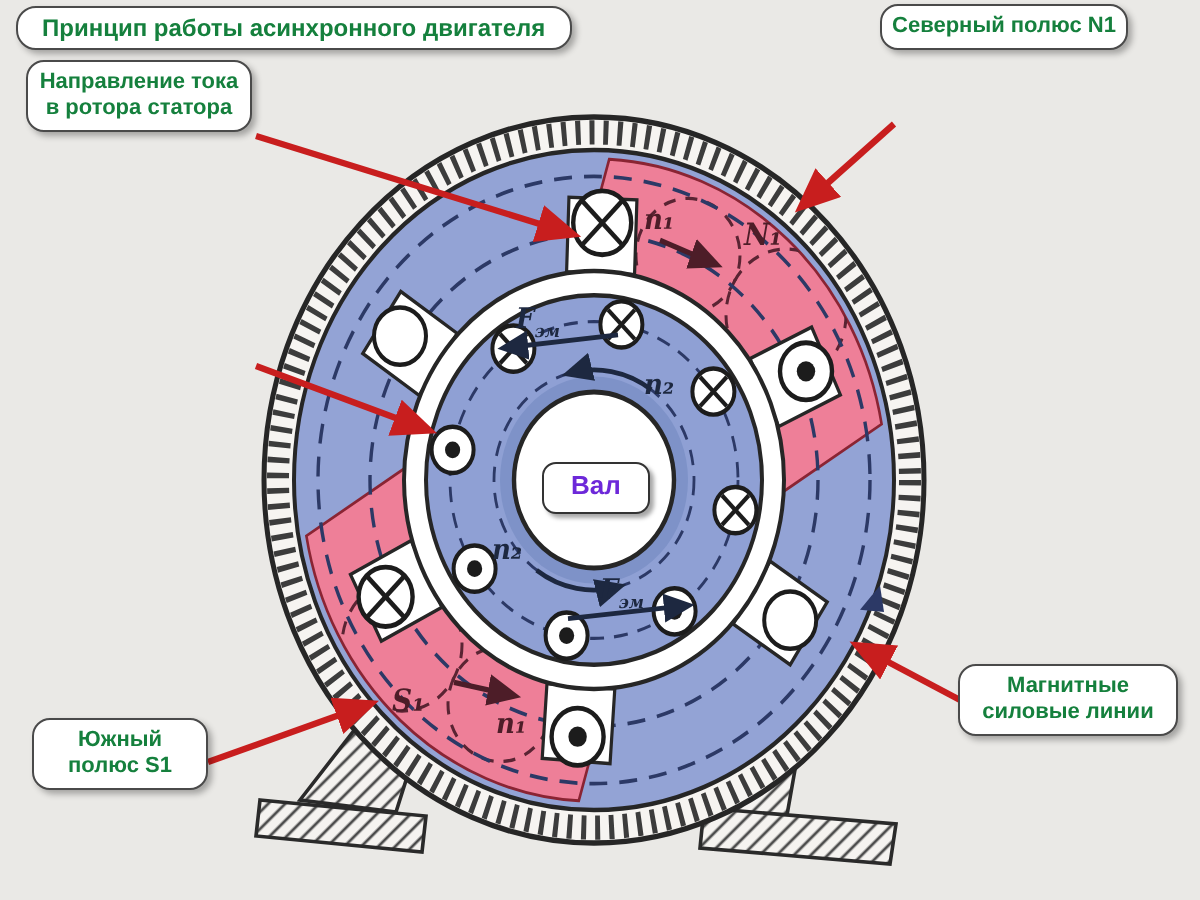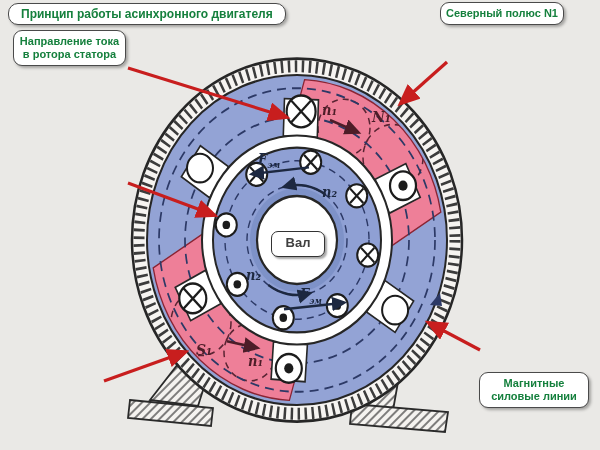--- a/index.html
+++ b/index.html
@@ -8,26 +8,26 @@
   .stage svg{position:absolute;left:0;top:0;}
   .box{
     position:absolute;background:#ffffff;border:1.6px solid #4a4a4a;border-radius:9px;
     box-shadow:2px 2px 3px rgba(0,0,0,.30);color:#15803d;font-weight:bold;
     font-size:11px;line-height:1.2;text-align:center;padding:4px 5px;box-sizing:border-box;
   }
   .title-box{left:8px;top:3px;font-size:12px;padding:3px 12px;border-radius:10px;white-space:nowrap;}
   .c-stator{left:13px;top:30px;width:113px;}
   .c-rotor{left:13px;top:118px;width:113px;}
   .c-north{left:440px;top:2px;width:124px;}
-  .c-magnet{left:479px;top:332px;width:110px;margin-top:40px;}
+  .c-magnet{left:479px;top:332px;width:110px;}
   .c-south{left:16px;top:359px;width:88px;}
   .shaft-box{
     position:absolute;left:271px;top:231px;width:52px;height:24px;background:#fff;
     border:1.6px solid #333;border-radius:7px;box-shadow:2px 2px 2px rgba(0,0,0,.35);
-    color:#404040;font-weight:bold;font-size:13px;text-align:center;line-height:21px;
+    color:#6d28d9;font-weight:bold;font-size:13px;text-align:center;line-height:21px;
   }
   text{font-family:"DejaVu Serif",serif;font-style:italic;font-weight:bold;}
   .maroon{fill:#4d1d28;}
   .navy{fill:#1d2840;}
   .sub{font-size:8px;}
 </style>
 </head>
 <body>
 
 <div class="stage">
@@ -189,15 +189,16 @@
     <line x1="447" y1="62" x2="401" y2="103" marker-end="url(#mRed)"></line>
     <line x1="480" y1="350" x2="429" y2="323" marker-end="url(#mRed)"></line>
     <line x1="104" y1="381" x2="185" y2="352" marker-end="url(#mRed)"></line>
   </g>
 </svg>
 
 <div class="box title-box">Принцип работы асинхронного двигателя</div>
 <div class="box c-stator">Направление тока в ротора статора</div>
 <div class="box c-north">Северный полюс N1</div>
 <div class="box c-magnet">Магнитные силовые линии</div>
+<div class="box c-south">Южный полюс S1</div>
 <div class="shaft-box">Вал</div>
 
 </div>
 
 </body></html>

